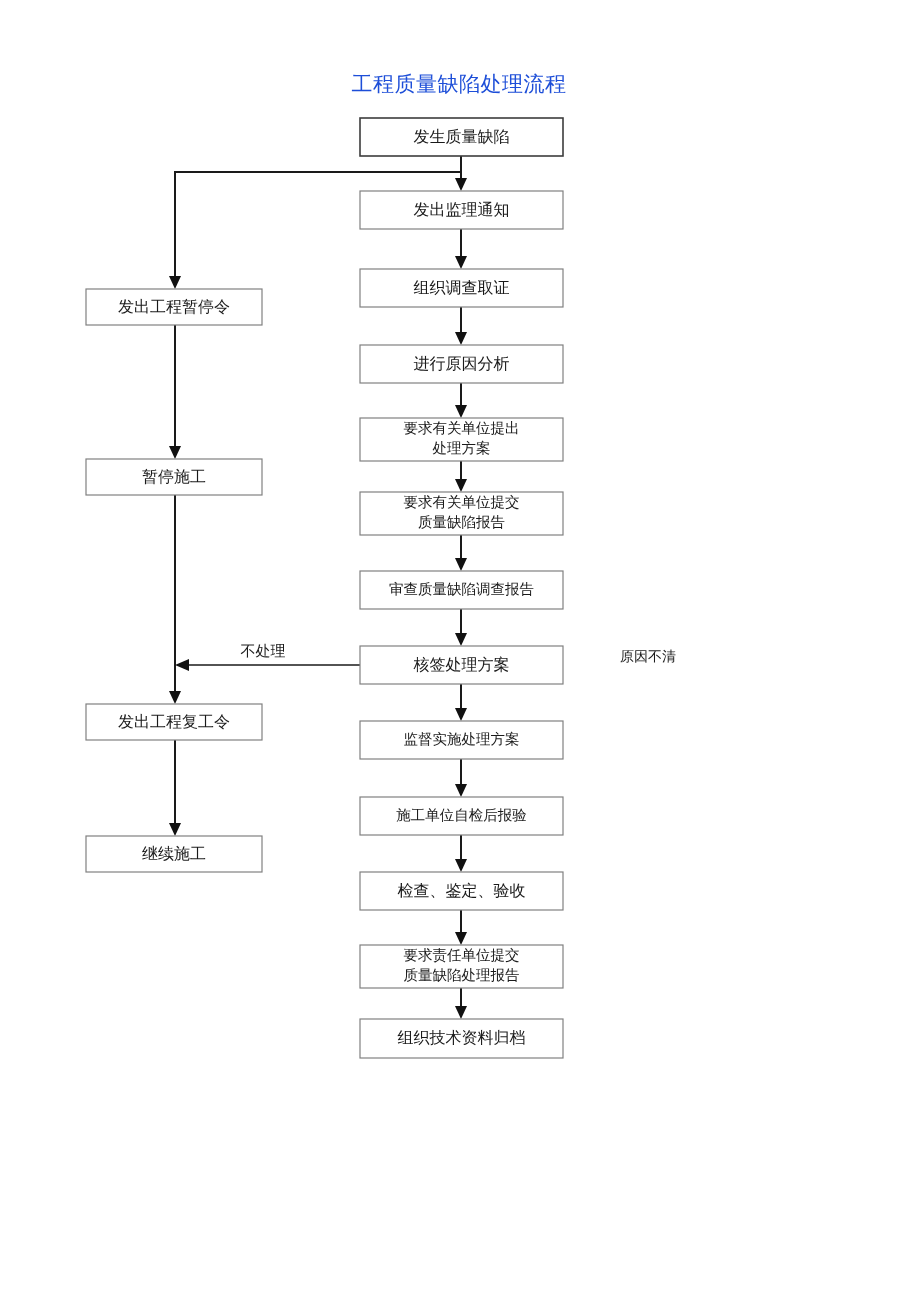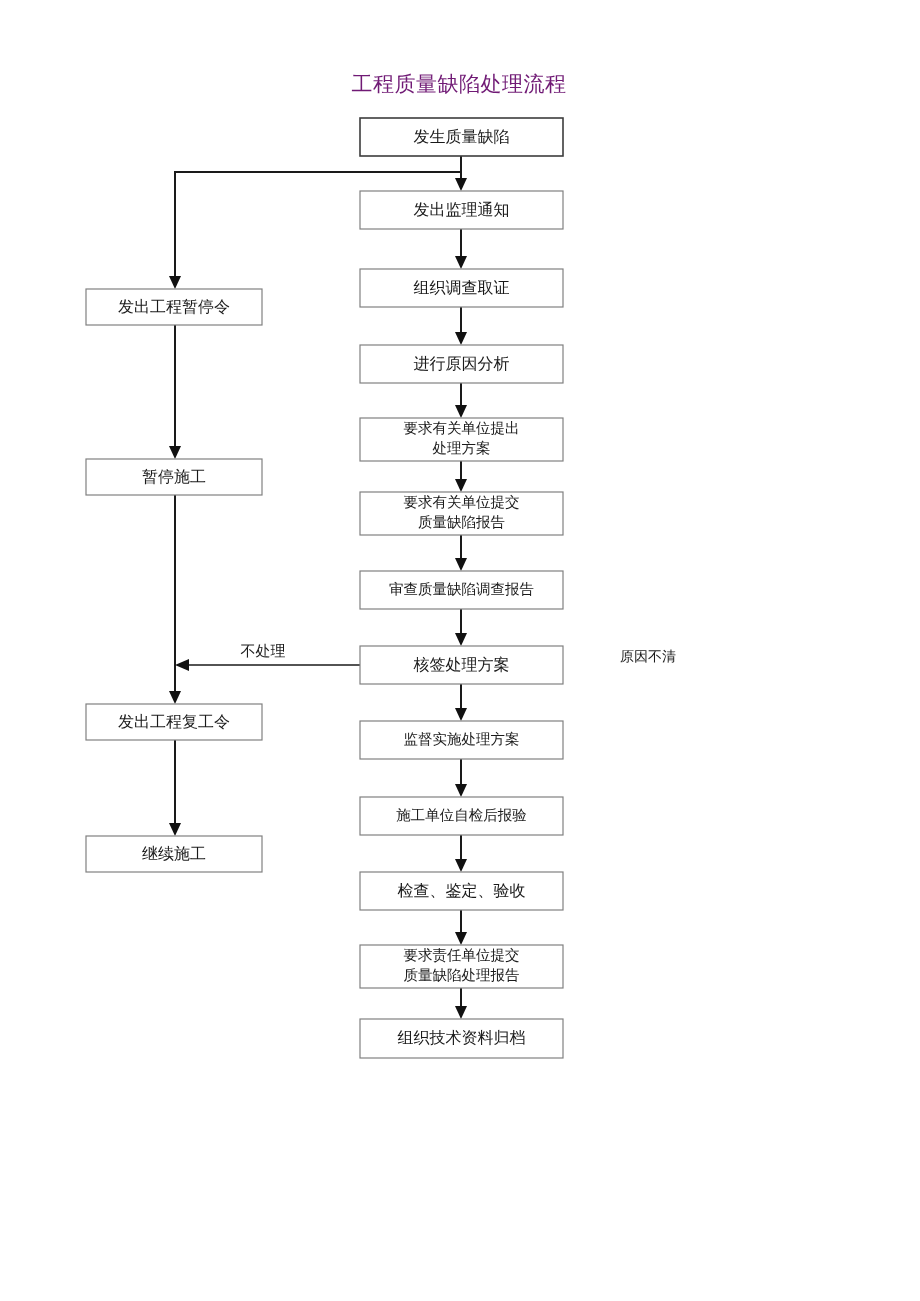--- a/index.html
+++ b/index.html
@@ -19,21 +19,21 @@
     width: 920px;
     height: 1301px;
   }
   .title {
     position: absolute;
     left: 0;
     top: 70px;
     width: 920px;
     text-align: center;
     font-size: 21px;
-    color: #701a75;
+    color: #1d4ed8;
     letter-spacing: 0.5px;
     font-family: "Liberation Serif", "DejaVu Serif", serif;
   }
   .title-inner {
     display: inline-block;
     transform: translateX(-1px);
   }
   svg.flow-svg {
     position: absolute;
     left: 0;

